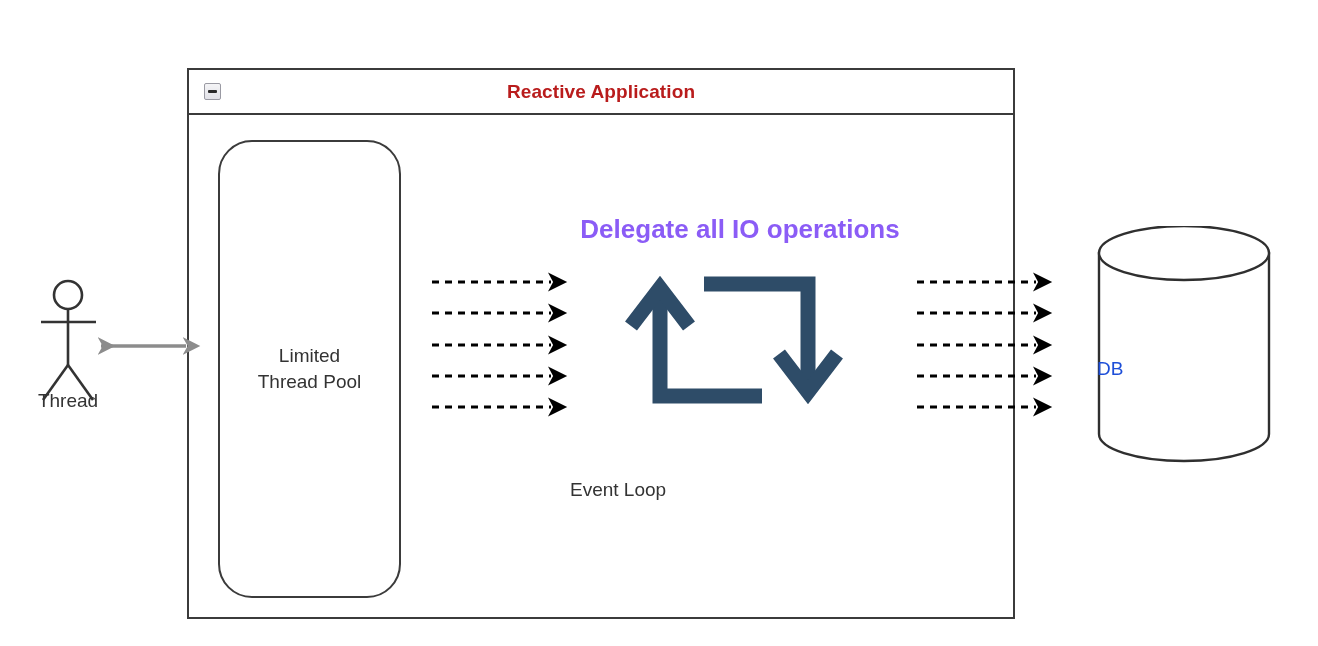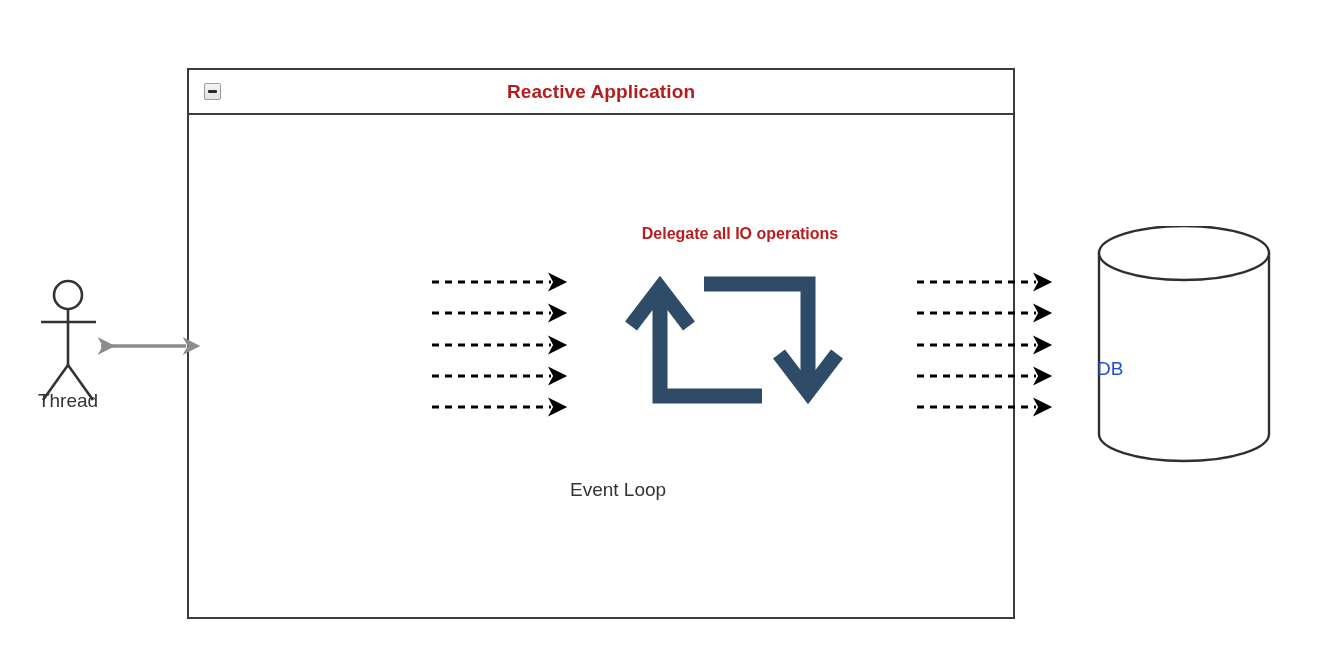--- a/index.html
+++ b/index.html
@@ -114,26 +114,26 @@
   .loop-icon {
     position: absolute;
     left: 612px;
     top: 268px;
     width: 240px;
     height: 144px;
   }
   .delegate-label {
     position: absolute;
     left: 520px;
-    top: 225px;
+    top: 214px;
     width: 440px;
     text-align: center;
-    font-size: 16px;
+    font-size: 26px;
     font-weight: bold;
-    color: #b91c1c;
+    color: #8b5cf6;
   }
   .event-loop-label {
     position: absolute;
     left: 570px;
     top: 479px;
     width: 310px;
     text-align: left;
     font-size: 19px;
     color: #333333;
   }
@@ -173,20 +173,24 @@
 
   <div class="app-container">
     <div class="app-titlebar">
       <div class="collapse-icon">
         <div class="bar"></div>
       </div>
       <div class="app-title">Reactive Application</div>
     </div>
   </div>
 
+  <div class="thread-pool">
+    <div class="thread-pool-label">Limited
+Thread Pool</div>
+  </div>
 
   <div class="actor-wrap">
     <svg width="110" height="175" viewBox="0 0 110 175">
       <circle cx="50" cy="23" r="14" fill="#ffffff" stroke="#333333" stroke-width="2.6"></circle>
       <line x1="50" y1="37" x2="50" y2="93" stroke="#333333" stroke-width="2.6"></line>
       <line x1="23" y1="50" x2="78" y2="50" stroke="#333333" stroke-width="2.6"></line>
       <line x1="50" y1="93" x2="25" y2="128" stroke="#333333" stroke-width="2.6"></line>
       <line x1="50" y1="93" x2="75" y2="128" stroke="#333333" stroke-width="2.6"></line>
     </svg>
     <div class="actor-label">Thread</div>

